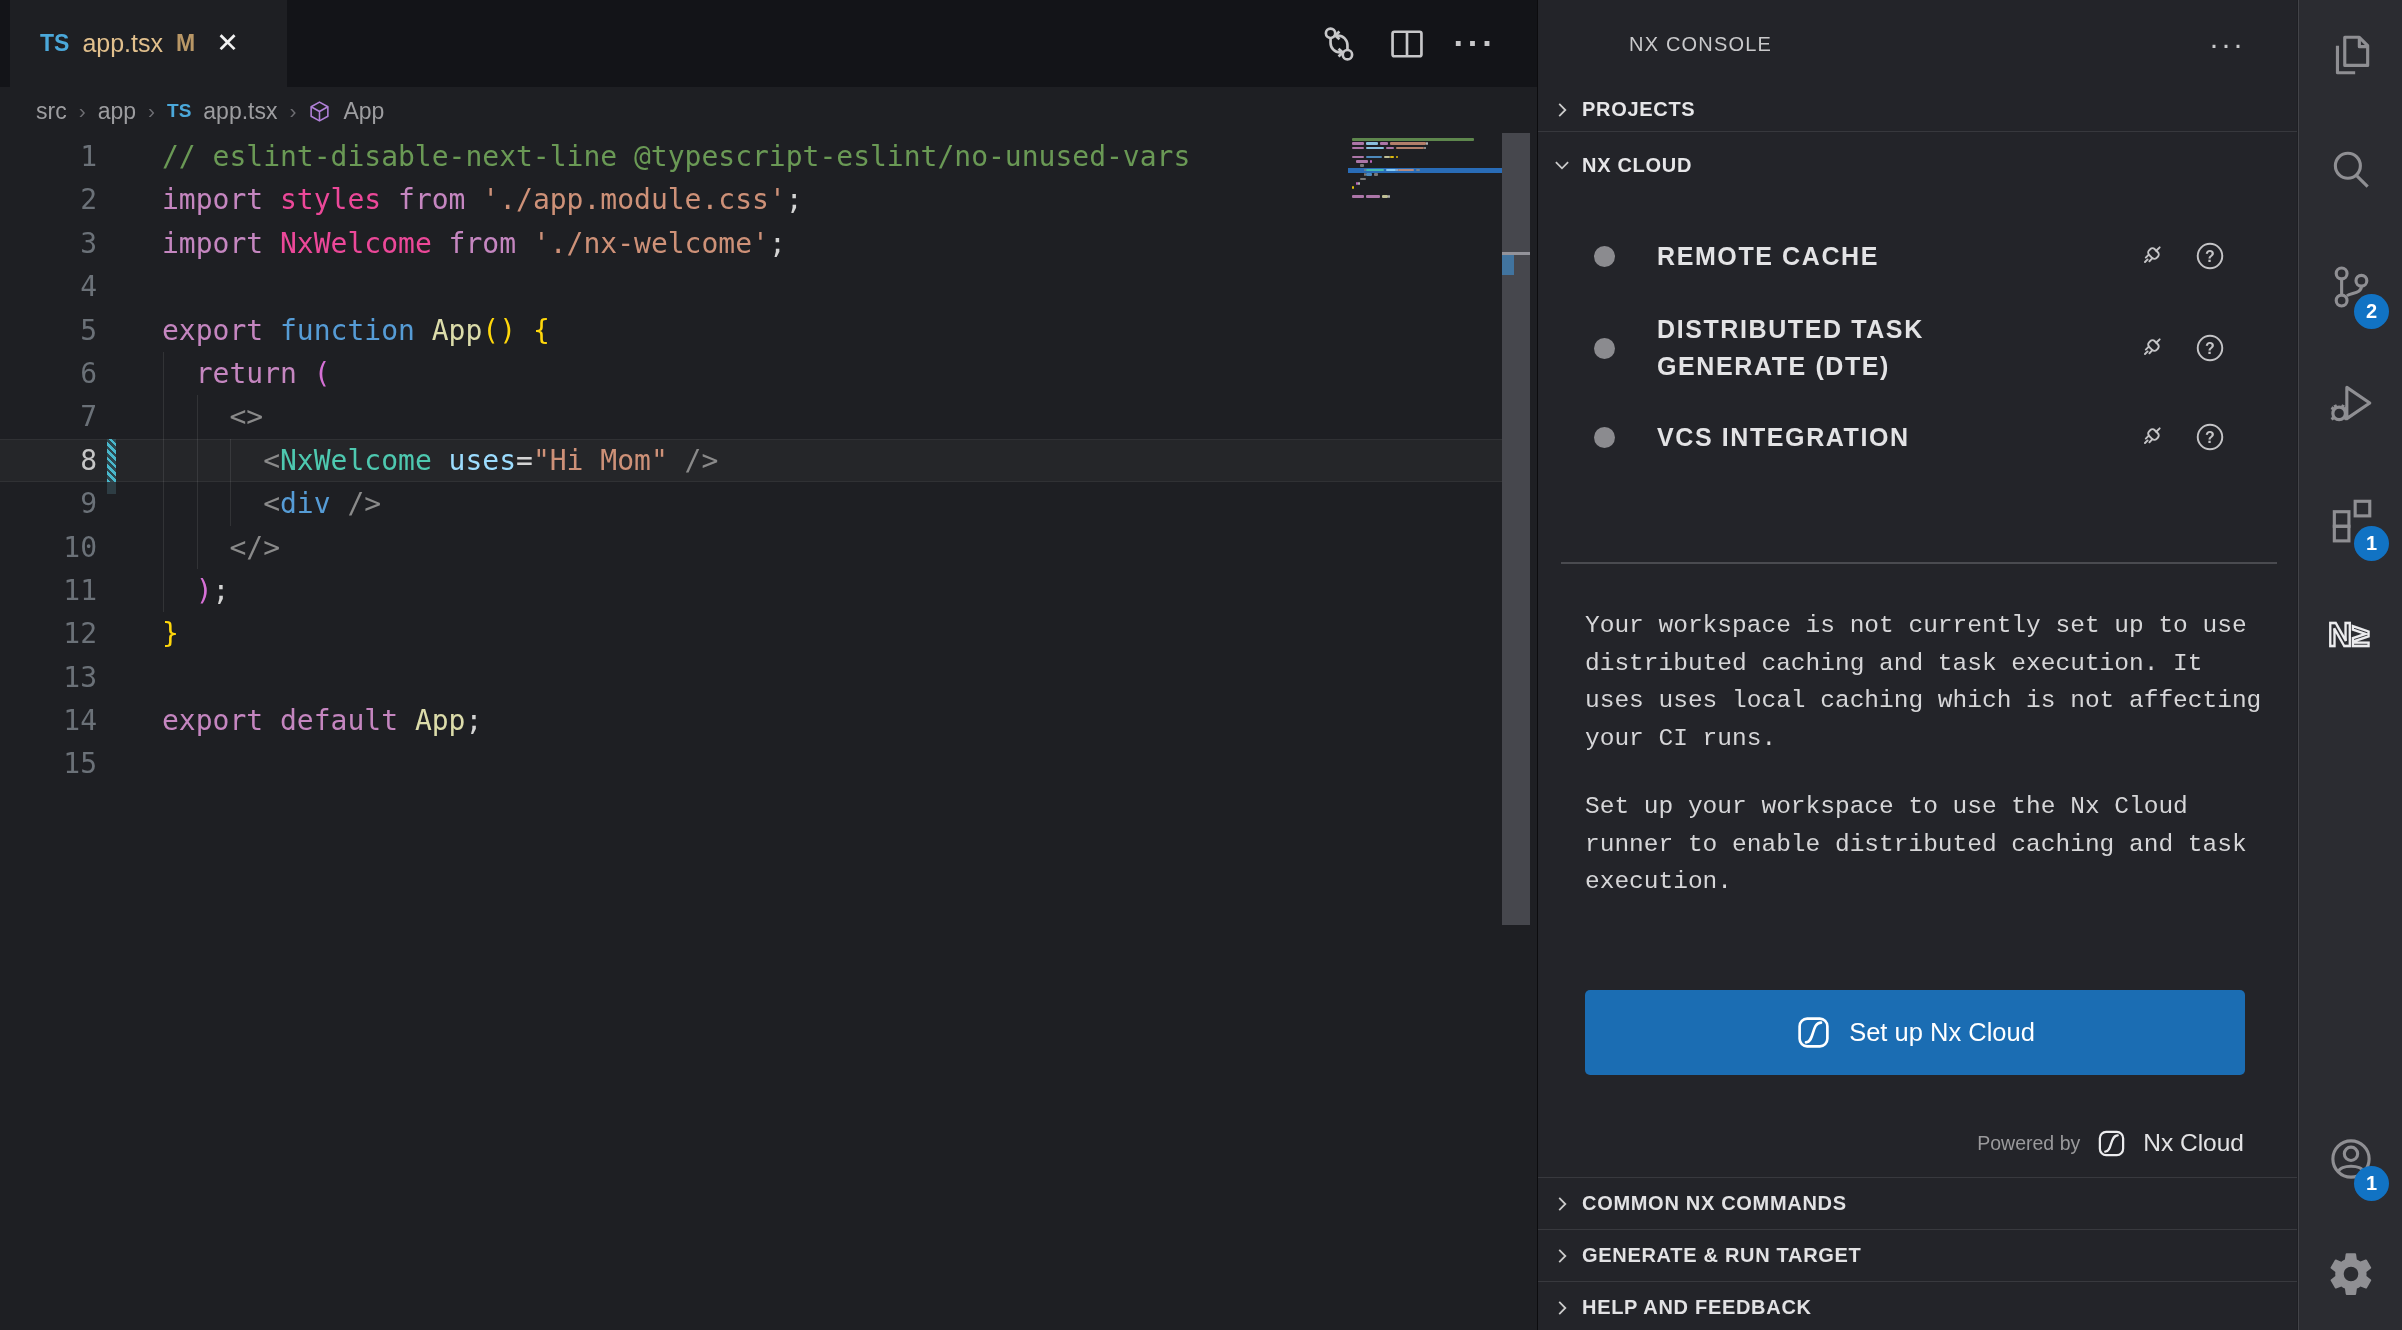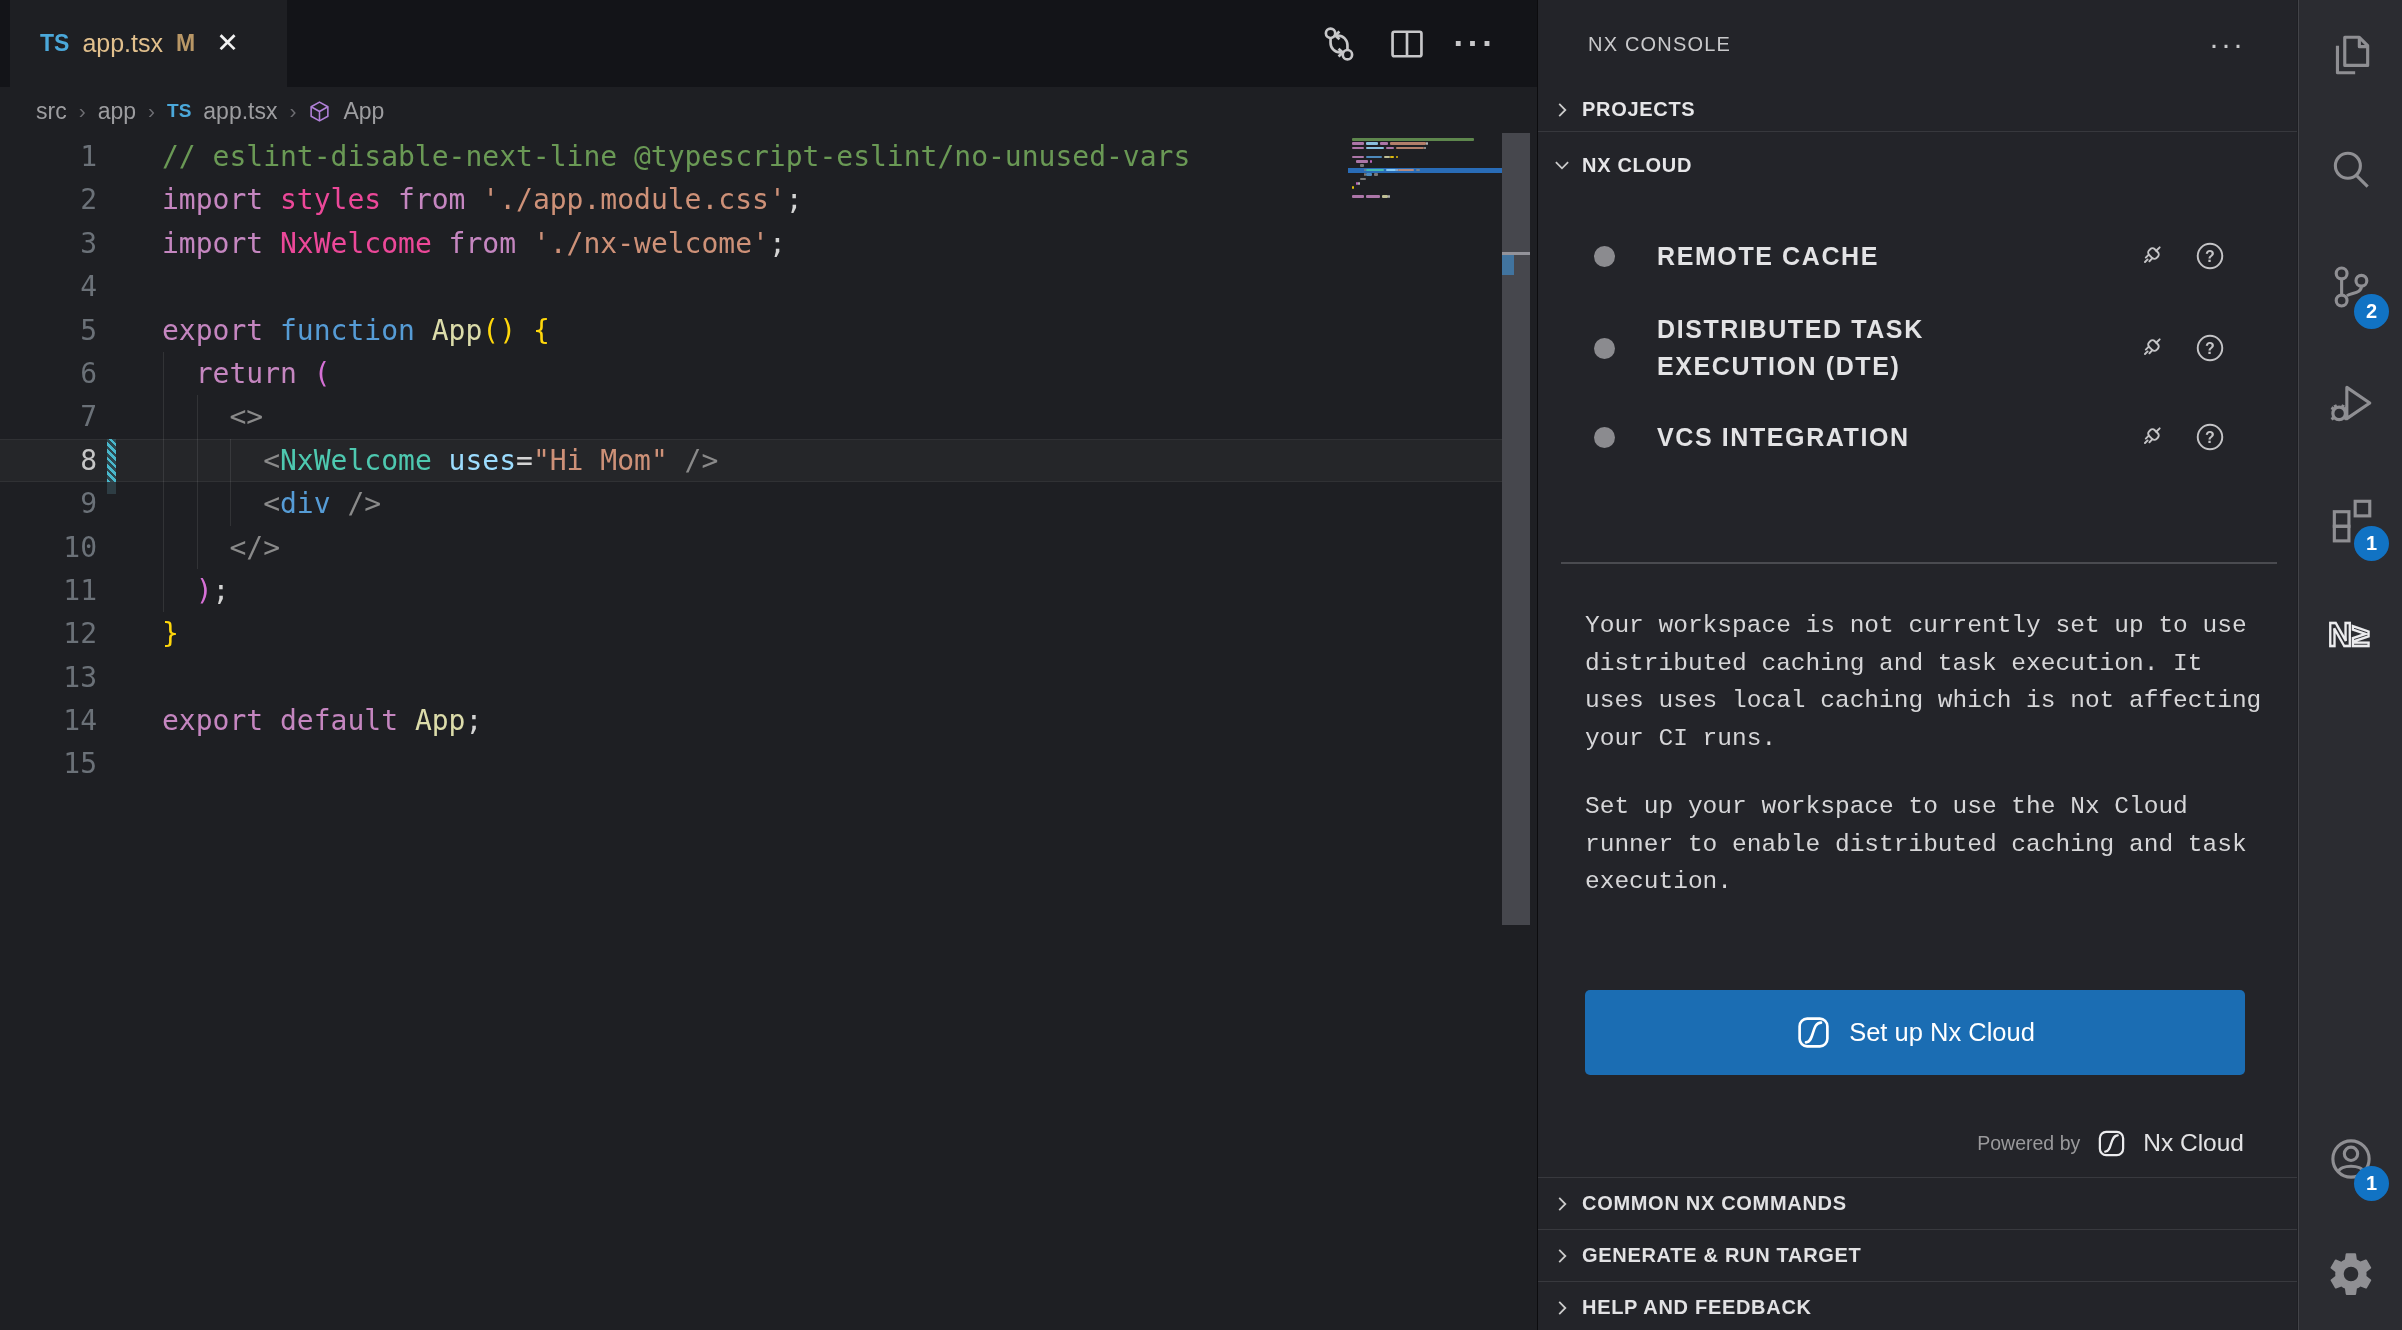--- a/index.html
+++ b/index.html
@@ -49,21 +49,21 @@
   .minimap{position:absolute;left:1348px;top:1px;width:154px;height:100px;}
   .mm-bar{position:absolute;height:2.6px;border-radius:1px;opacity:0.85;}
   .mm-sel{position:absolute;left:0;right:0;top:31.8px;height:5px;background:rgba(44,122,209,0.85);}
   .vscroll{position:absolute;left:1502px;top:-2px;width:28px;height:792px;background:#46474d;}
   .vs-line{position:absolute;left:0;right:0;top:119px;height:3px;background:#93939a;}
   .vs-mod{position:absolute;left:0;top:122px;width:12px;height:20px;background:#41749f;}
 
   
   .panel{position:absolute;left:1537px;top:0;width:760px;height:1330px;background:#232429;
          border-left:1px solid #0c0c0e;}
-  .panel-header{display:flex;align-items:center;justify-content:space-between;height:88px;padding:0 52px 0 50px;}
+  .panel-header{display:flex;align-items:center;justify-content:space-between;height:88px;padding:0 52px 0 50px;margin-left:41px;}
   .panel-title{font-size:20px;letter-spacing:1.2px;color:#c9c9cb;}
   .panel-dots{font-size:30px;color:#c9c9cb;letter-spacing:2px;line-height:0.4;cursor:pointer;}
   .sec{position:absolute;left:0;right:0;display:flex;align-items:center;gap:10px;padding-left:14px;
        font-weight:700;color:#e6e6e8;font-size:20px;letter-spacing:0.7px;cursor:pointer;}
   .sec svg{width:20px;height:20px;flex:0 0 auto;color:#cccccc;}
   .sec-projects{top:88px;height:44px;border-bottom:1px solid #37383d;}
   .sec-nxcloud{top:133px;height:64px;}
   .citem{position:absolute;left:0;right:0;}
   .cbullet{position:absolute;left:56px;top:50%;margin-top:-10.5px;width:21px;height:21px;border-radius:50%;background:#8b8b8f;}
   .clabel{position:absolute;left:119px;top:50%;transform:translateY(-50%);
@@ -306,21 +306,21 @@
             <svg viewBox="0 0 30 30" fill="none" stroke="currentColor" stroke-width="1.8">
               <circle cx="15" cy="15" r="11.5"></circle>
               <text x="15" y="20.5" text-anchor="middle" font-size="15" font-weight="bold" fill="currentColor" stroke="none" font-family="Liberation Sans, sans-serif">?</text>
             </svg>
           </div>
         </div>
         <div class="citem" style="top: 302px; height: 92px;">
           <div class="cbullet"></div>
           <div class="clabel">
             <div>DISTRIBUTED TASK</div>
-            <div>EXECUTION (DTE)</div>
+            <div>GENERATE (DTE)</div>
           </div>
           <div class="cicon plug">
             <svg viewBox="0 0 30 30" fill="none" stroke="currentColor" stroke-width="1.8" stroke-linecap="round">
               <g transform="rotate(45 15 15)">
                 <path d="M15 3.5v4.5"></path>
                 <rect x="10" y="8" width="10" height="7.5" rx="3"></rect>
                 <path d="M12.6 15.5v4M17.4 15.5v4"></path>
                 <path d="M15 19.5v3.5"></path>
               </g>
             </svg>

